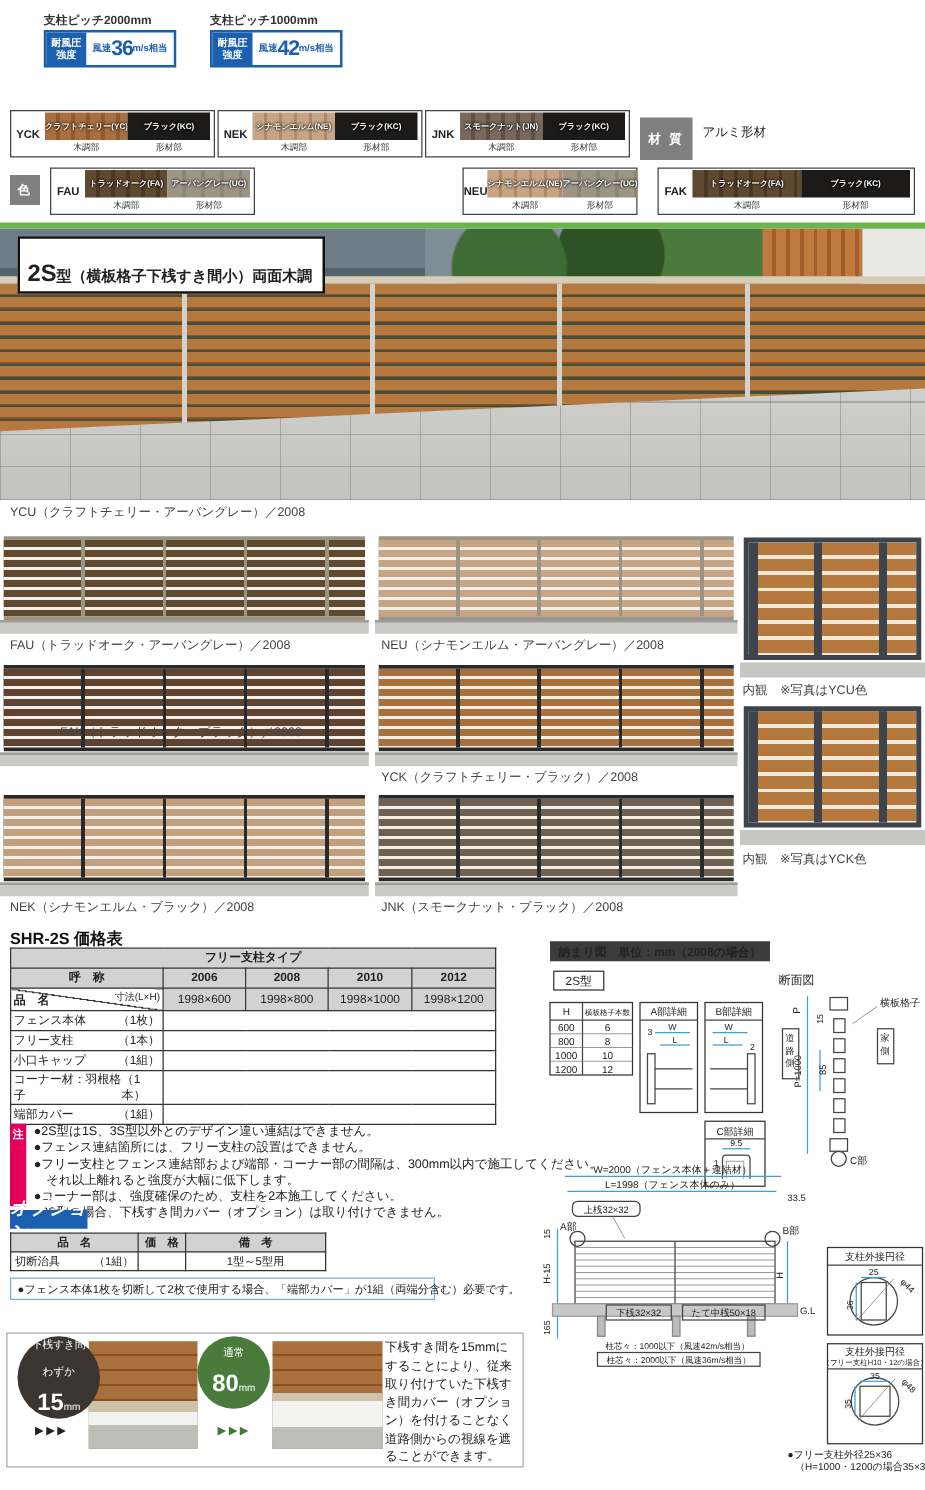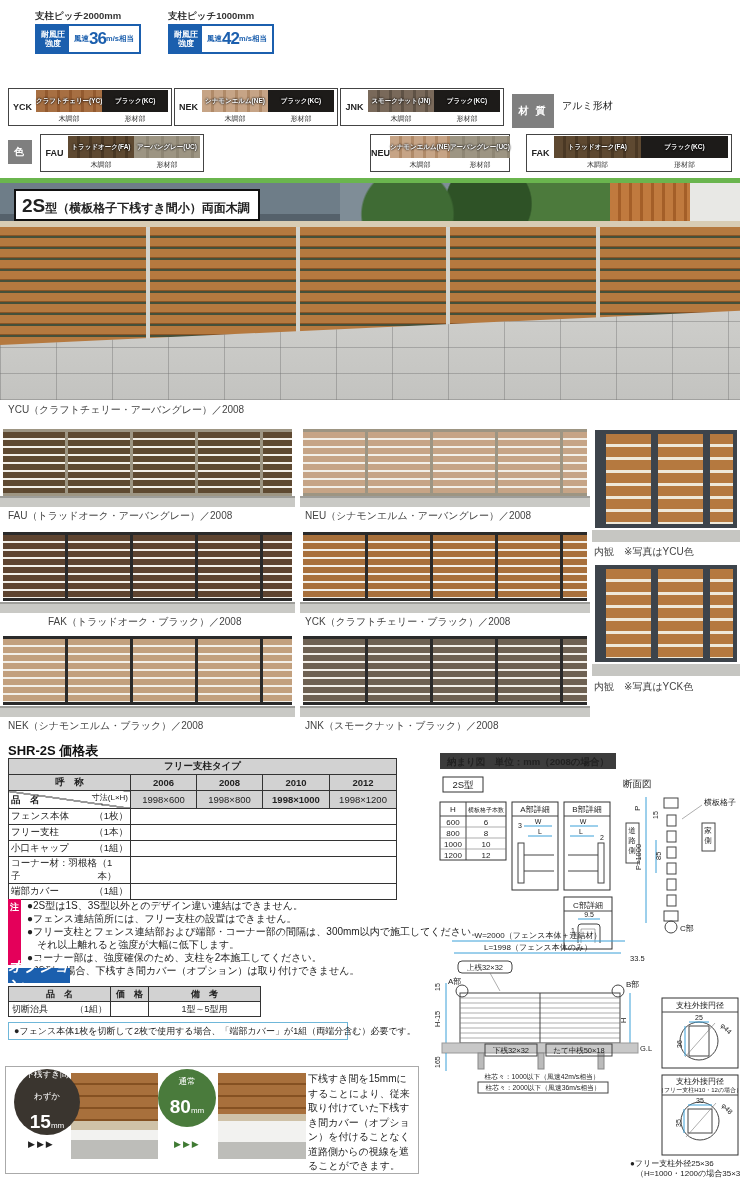--- a/index.html
+++ b/index.html
@@ -42,21 +42,21 @@
   .hero-fence::before{content:"";position:absolute;left:0;top:-6px;width:740px;height:6px;background:#d8ccb4;}
   .hero-fence::after{content:"";position:absolute;inset:0;
       background:repeating-linear-gradient(90deg,transparent 0 146px,#d3d3cd 146px 150px);}
   .hero-wall{position:absolute;left:0;bottom:0;width:740px;height:95px;
       background:
         repeating-linear-gradient(90deg,rgba(110,110,110,.4) 0 1px,transparent 1px 56px),
         repeating-linear-gradient(0deg,rgba(110,110,110,.4) 0 1px,transparent 1px 26px),
         linear-gradient(#cfcfcc,#c3c3c0);
       clip-path:polygon(0 42%,100% 6%,100% 100%,0 100%);}
   .hero-title{position:absolute;left:14px;top:6px;background:#fff;border:2px solid #111;
-      padding:4px 8px 2px 6px;display:flex;align-items:baseline;white-space:nowrap;}
+      padding:18px 8px 2px 6px;display:flex;align-items:baseline;white-space:nowrap;}
   .hero-title .b1{font-size:19px;font-weight:bold;}
   .hero-title .b2{font-size:12px;font-weight:bold;}
   .cap{font-size:10px;color:#444;}
   
   .gp{background:#fff;border:0;}
   .gp .f{position:absolute;left:1%;right:1%;top:5%;height:74%;
         background:repeating-linear-gradient(180deg,var(--s) 0 6px,#f2efe8 6px 8px);
         border-top:3px solid var(--f);border-bottom:3px solid var(--f);}
   .gp .f::before{content:"";position:absolute;inset:0;
         background:repeating-linear-gradient(90deg,transparent 0 62px,var(--f) 62px 65px);}
@@ -279,21 +279,21 @@
   <div class="abs cap" style="left:305px;top:509px;">NEU（シナモンエルム・アーバングレー）／2008</div>
 
   <div class="abs gp" style="left:0;top:528px;width:295px;height:85px;--s:#5e4430;--f:#2a2a2a;">
       <div class="f"></div>
       <div class="base"></div>
     </div>
   <div class="abs gp" style="left:300px;top:528px;width:290px;height:85px;--s:#a8703c;--f:#2a2a2a;">
       <div class="f"></div>
       <div class="base"></div>
     </div>
-  <div class="abs cap" style="left:8px;top:615px;padding-left:40px;">FAK（トラッドオーク・ブラック）／2008</div>
+  <div class="abs cap" style="left:8px;top:579px;padding-left:40px;">FAK（トラッドオーク・ブラック）／2008</div>
   <div class="abs cap" style="left:305px;top:615px;">YCK（クラフトチェリー・ブラック）／2008</div>
 
   <div class="abs gp" style="left:0;top:632px;width:295px;height:85px;--s:#c2a07e;--f:#2a2a2a;">
       <div class="f"></div>
       <div class="base"></div>
     </div>
   <div class="abs gp" style="left:300px;top:632px;width:290px;height:85px;--s:#6e6152;--f:#2a2a2a;">
       <div class="f"></div>
       <div class="base"></div>
     </div>
@@ -331,21 +331,21 @@
       <td class="hd">2010</td>
       <td class="hd">2012</td>
     </tr>
     <tr style="height:18px;">
       <td class="diag">
         <span class="tr">寸法(L×H)</span>
         <span class="bl">品　名</span>
       </td>
       <td class="hd" style="font-weight:normal;">1998×600</td>
       <td class="hd" style="font-weight:normal;">1998×800</td>
-      <td class="hd" style="font-weight:bold;">1998×1000</td>
+      <td class="hd" style="font-weight:normal;">1998×1000</td>
       <td class="hd" style="font-weight:normal;">1998×1200</td>
     </tr>
     <tr>
           <td>
             <div class="itm">
               <span>フェンス本体</span>
               <span>（1枚）</span>
             </div>
           </td>
           <td colspan="4"></td>

